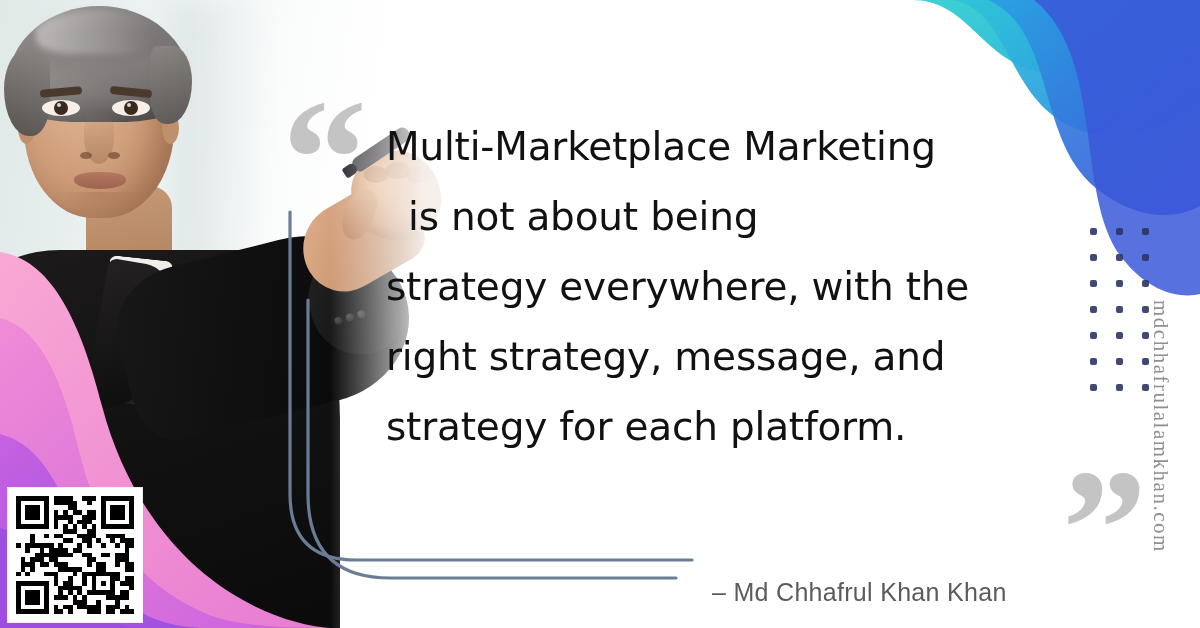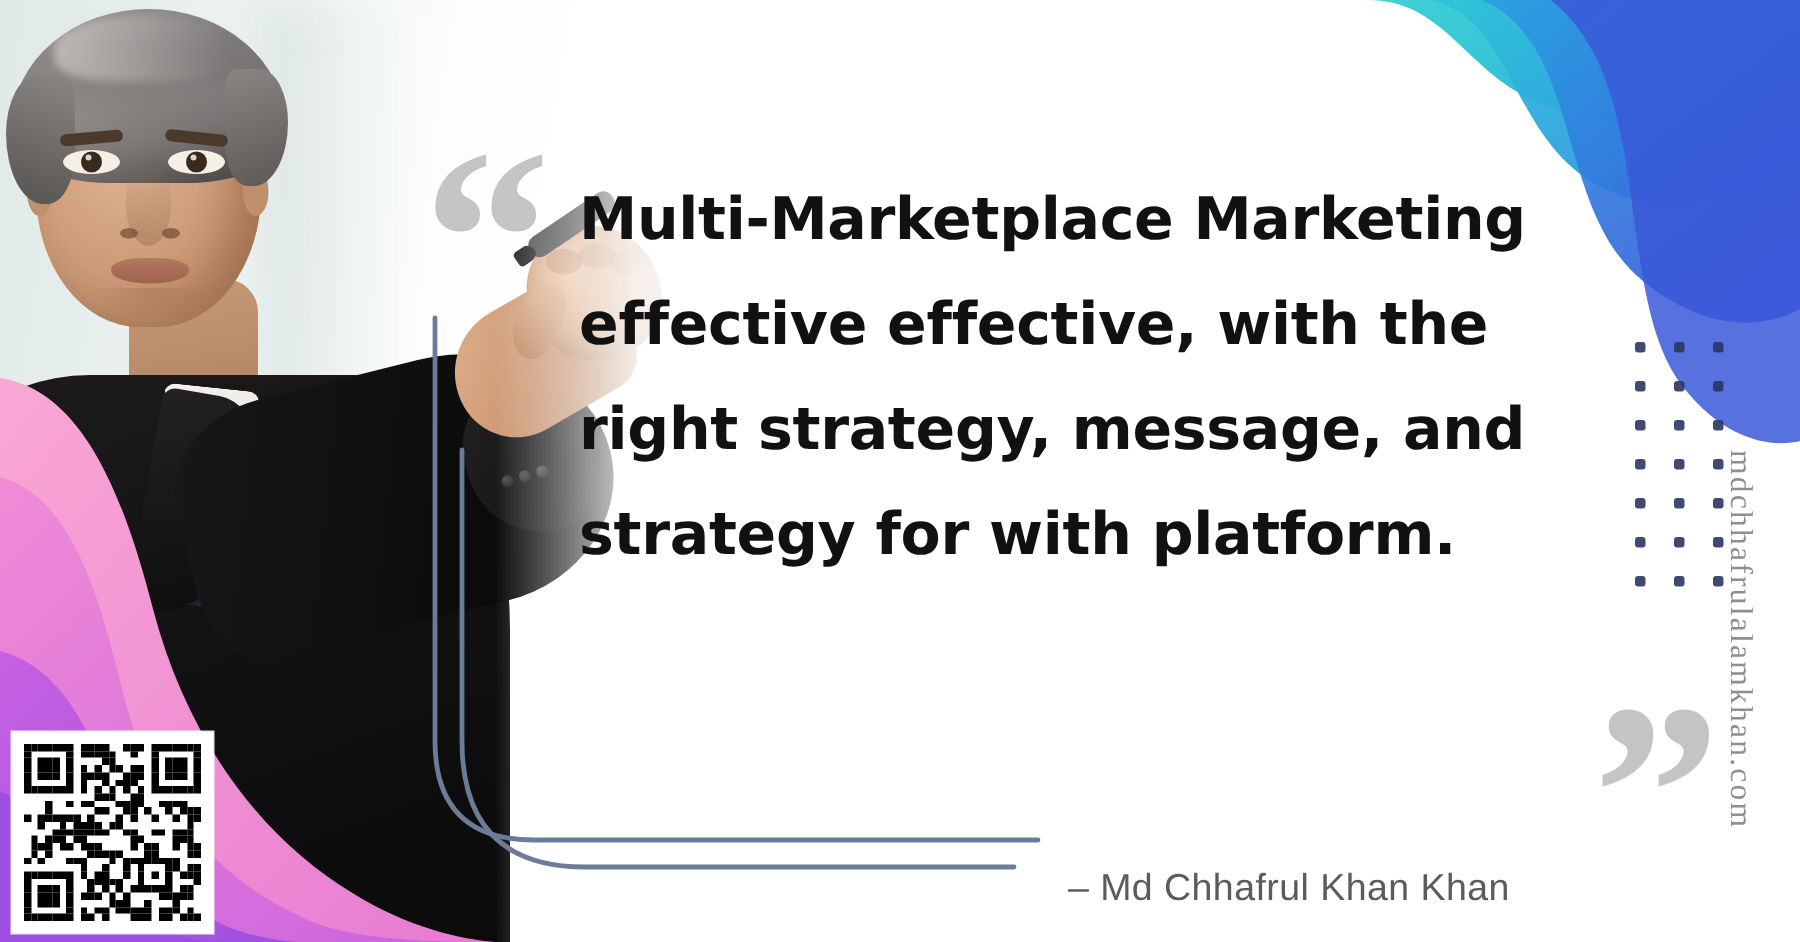--- a/index.html
+++ b/index.html
@@ -232,21 +232,20 @@
   .quote-block{
     position:absolute; left:386px; top:112px; width:690px;
   }
   .quote-line{
     font-family:"DejaVu Sans", sans-serif;
     font-size:39px;
     line-height:70px;
     color:#111111;
     white-space:nowrap;
     letter-spacing:-0.2px;
-    font-weight:bold;
   }
   .quote-line.indent{ padding-left:22px; }
 
   .attribution{
     position:absolute; left:712px; top:578px;
     font-family:"Liberation Sans", sans-serif;
     font-size:25px;
     color:#5b5b5b;
     letter-spacing:.3px;
     white-space:nowrap;
@@ -399,23 +398,24 @@
     <i></i>
       <i></i>
       <i></i>
   </div>
 
   <div class="quote-open">“</div>
   <div class="quote-close">”</div>
 
   <div class="quote-block">
     <div class="quote-line">Multi-Marketplace Marketing</div>
-    <div class="quote-line">effective effective, with the</div>
+    <div class="quote-line indent">is not about being</div>
+    <div class="quote-line">strategy everywhere, with the</div>
     <div class="quote-line">right strategy, message, and</div>
-    <div class="quote-line">strategy for with platform.</div>
+    <div class="quote-line">strategy for each platform.</div>
   </div>
 
   <div class="attribution">– Md Chhafrul Khan Khan</div>
 
   <div class="site-url">mdchhafrulalamkhan.com</div>
 
   <div class="qr">
     <div class="qr-inner" id="qr-inner">
         <i class="on"></i>
         <i class="on"></i>

